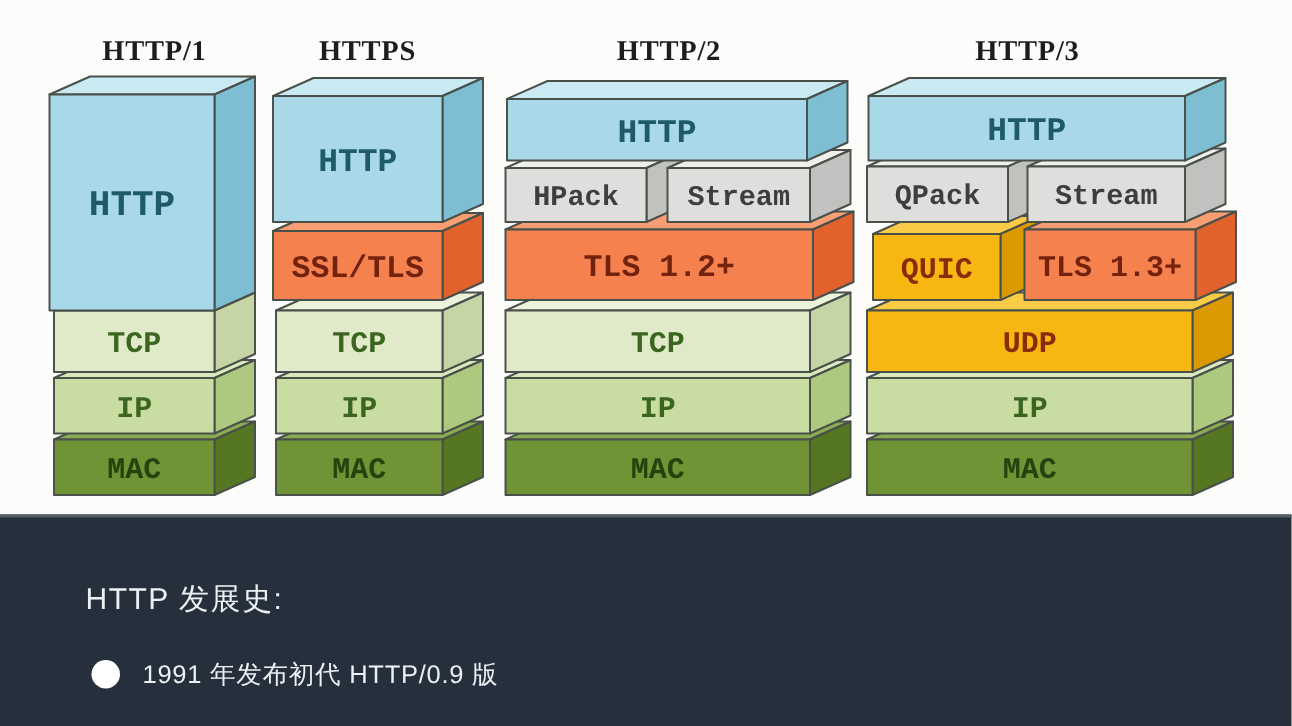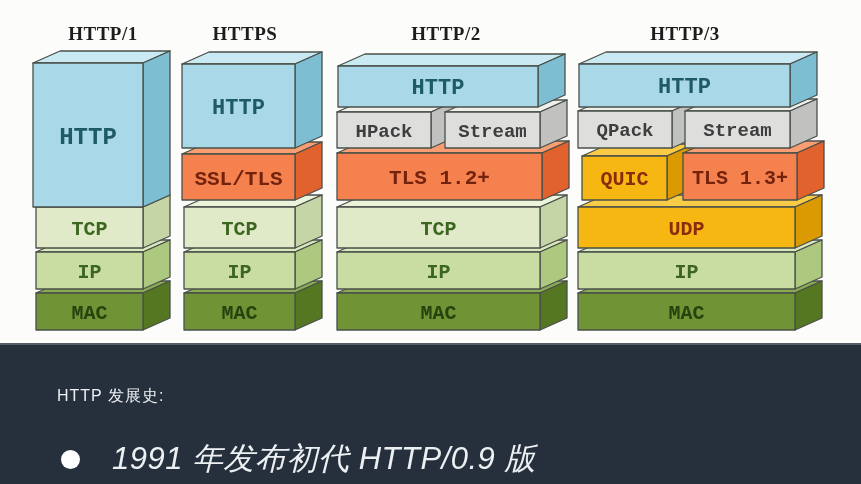--- a/index.html
+++ b/index.html
@@ -23,24 +23,24 @@
   .label.pgreen,.label.green{fill:#3c6520}
   .label.dgreen{fill:#26430e}
   .label.orange{fill:#73220d}
   .label.gray{fill:#3e3e3e}
   .label.gold{fill:#8a2b0c}
   .col-title{font-family:"Liberation Serif","DejaVu Serif",serif;font-weight:bold;font-size:19px;fill:#1d1d1d;text-anchor:middle;letter-spacing:.5px;}
 
   
   .caption{position:absolute;left:0;top:343px;width:861px;height:141px;background:#25303c;
            border-top:2px solid #565c64;box-sizing:border-box;color:#edf0f3;}
-  .caption-heading{position:absolute;left:57px;top:41px;font-size:16px;letter-spacing:1px;}
+  .caption-heading{position:absolute;left:57px;top:41px;font-size:20px;letter-spacing:1px;}
   .bullet-row{position:absolute;left:61px;top:93px;display:flex;align-items:center;}
   .dot{width:19px;height:19px;border-radius:50%;background:#ffffff;flex:0 0 auto;}
-  .bullet-text{margin-left:32px;font-size:31px;font-style:italic;letter-spacing:.5px;white-space:nowrap;}
+  .bullet-text{margin-left:15px;font-size:17px;letter-spacing:.5px;white-space:nowrap;}
 </style>
 </head>
 <body>
 
 <div class="stage">
   <div class="diagram-area">
     <svg id="diagram" viewBox="0 0 861 343" width="861" height="343">
         <g>
           <polygon class="face top dgreen" points="36,293 63,281 170,281 143,293"></polygon>
           <polygon class="face side dgreen" points="143,293 170,281 170,318 143,330"></polygon>

